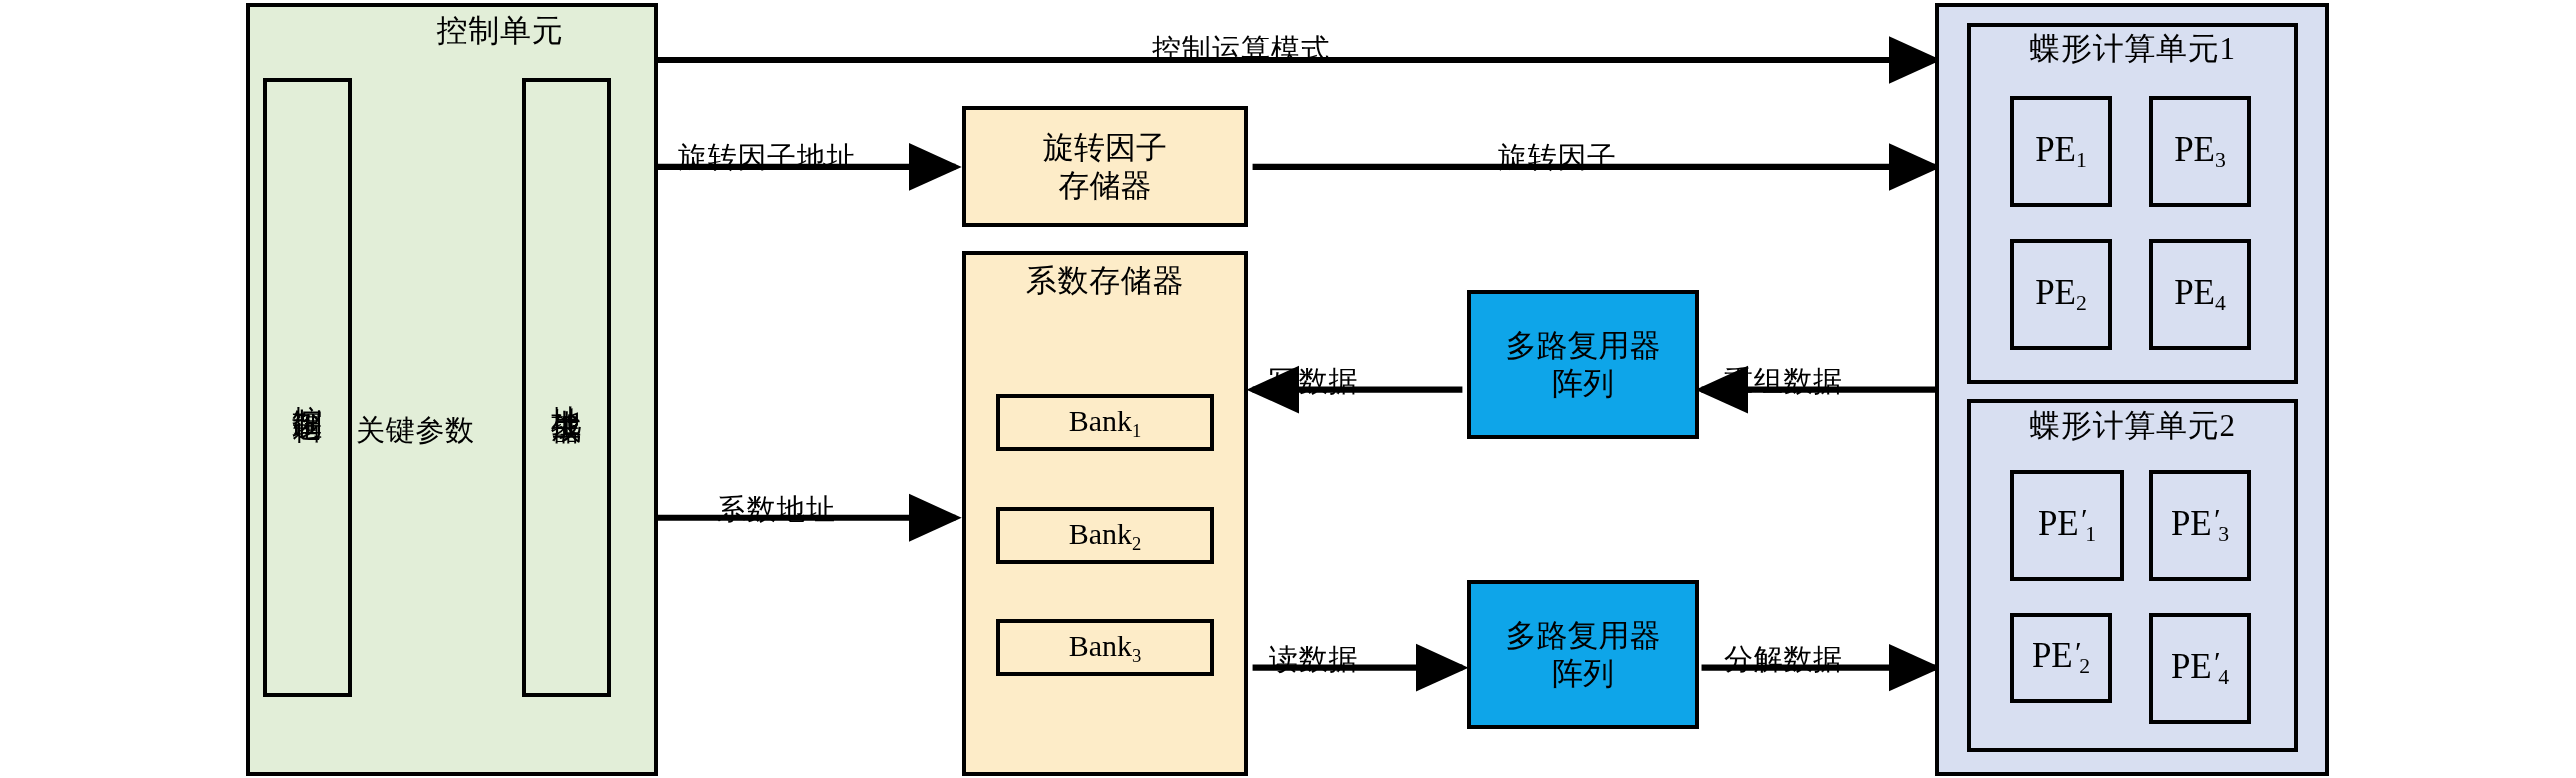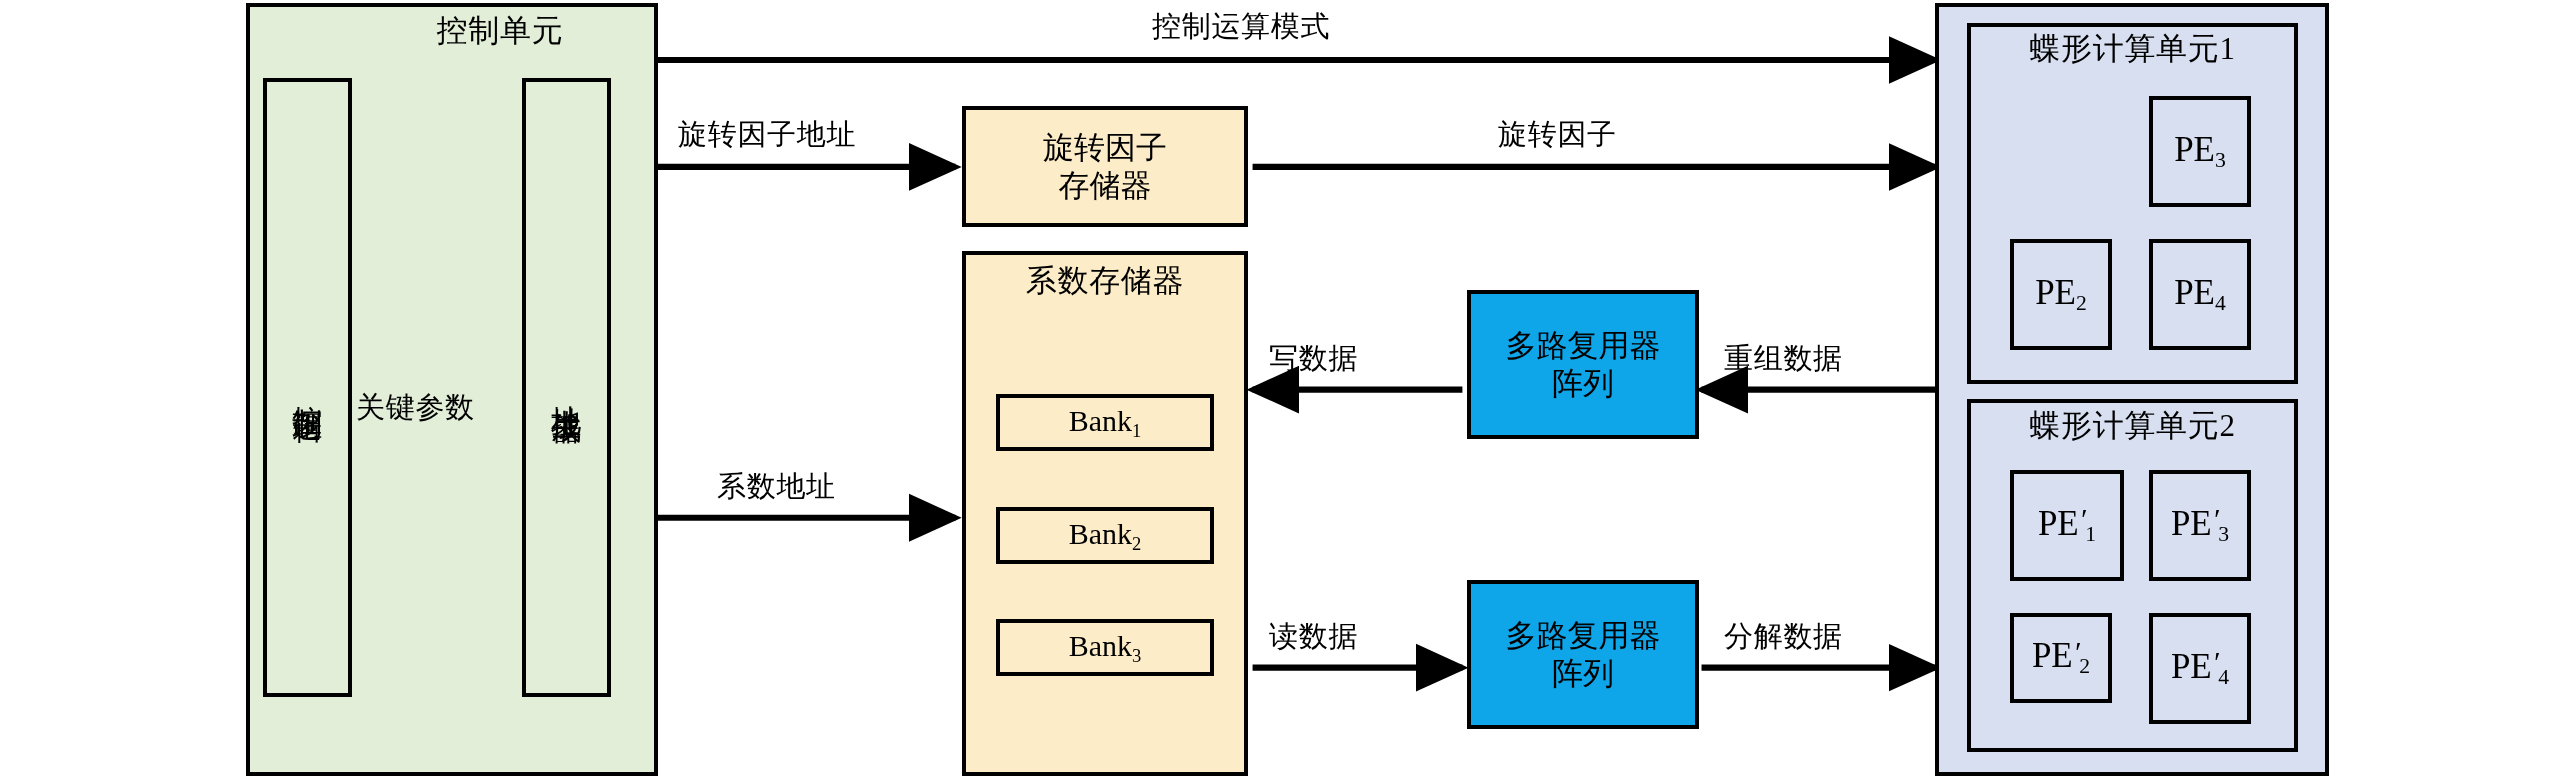--- a/index.html
+++ b/index.html
@@ -48,21 +48,21 @@
     display:flex;align-items:center;justify-content:center;
     font-size:35px;
   }
   .pe-txt sub{font-size:.62em;vertical-align:-.28em;}
   .bank-txt sub{font-size:.62em;vertical-align:-.30em;}
   .prime{font-style:italic;font-size:.85em;position:relative;top:-.20em;left:.02em;}
 
   
   .alabel{
     position:absolute;font-size:29px;white-space:nowrap;color:#000;
-    letter-spacing:0.7px;line-height:1;
+    letter-spacing:0.7px;line-height:1;margin-top:23px;
   }
 
   
   svg#wires{position:absolute;left:0;top:0;width:2576px;height:778px;pointer-events:none;}
 </style>
 </head>
 <body>
 
 <div id="stage">
 
@@ -153,20 +153,25 @@
         <span>阵列</span>
       </span>
     </div>
   </div>
 
   <div class="box panel-blue" style="left:1935px;top:2.7px;width:394px;height:773px;"></div>
 
   <div class="box sub-blue" style="left:1967px;top:22.5px;width:331px;height:361px;">
     <div class="title-cn cn" style="top:6.8px;">蝶形计算单元1</div>
   </div>
+  <div class="box sub-blue" style="left:2010px;top:96px;width:102px;height:111px;">
+    <div class="pe-txt cn">
+      <span><span>PE</span><sub>1</sub></span>
+    </div>
+  </div>
   <div class="box sub-blue" style="left:2149px;top:96px;width:102px;height:111px;">
     <div class="pe-txt cn">
       <span><span>PE</span><sub>3</sub></span>
     </div>
   </div>
   <div class="box sub-blue" style="left:2010px;top:239px;width:102px;height:111px;padding-left:43px;">
     <div class="pe-txt cn">
       <span><span>PE</span><sub>2</sub></span>
     </div>
   </div>

